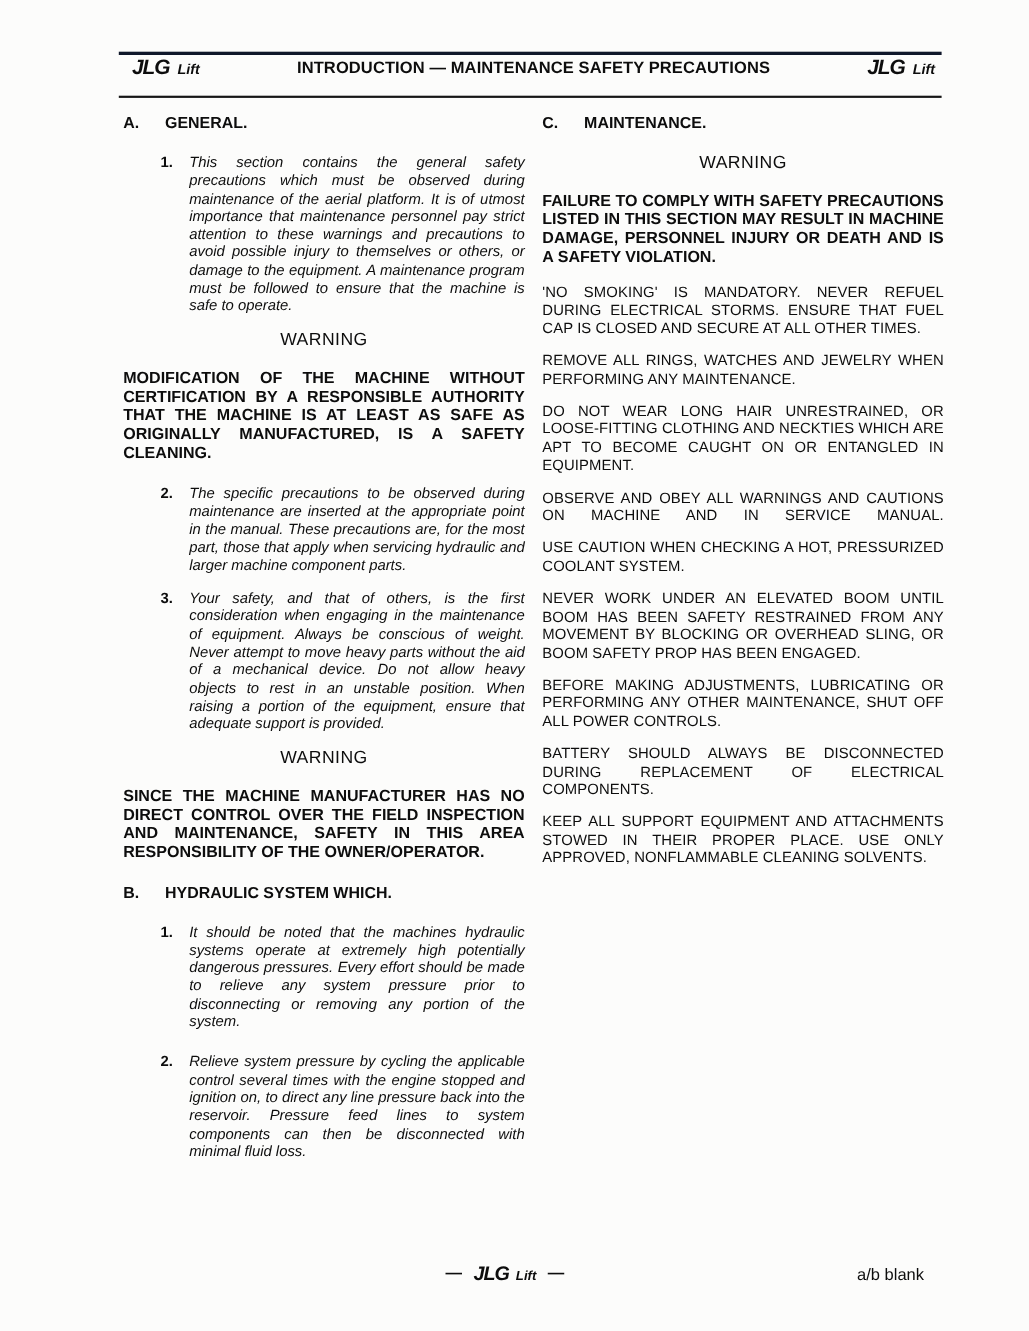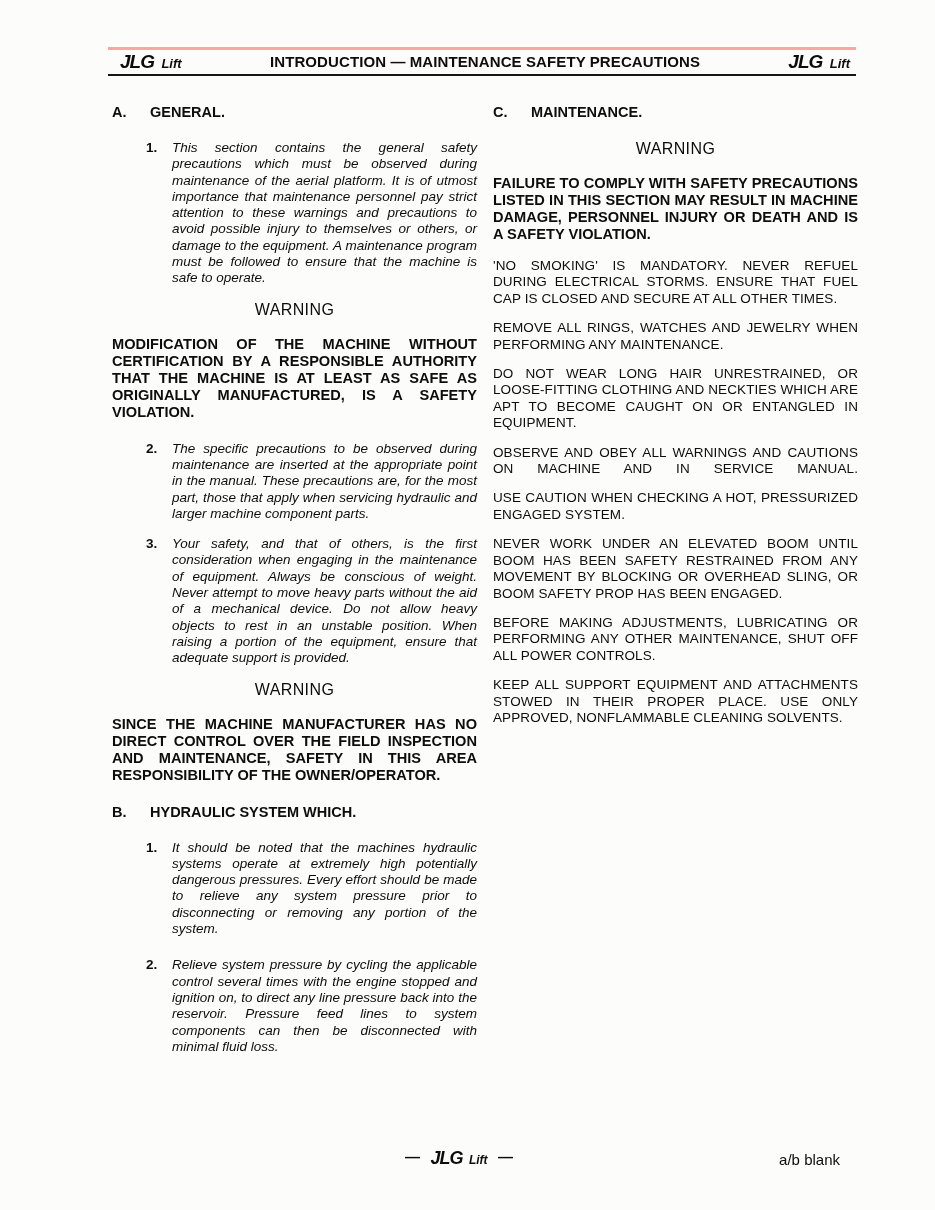--- a/index.html
+++ b/index.html
@@ -14,25 +14,25 @@
     position:relative;
     width:935px;height:1210px;
     background:#fcfcfb;
     overflow:hidden;
   }
 
   
   .header-band{
     position:absolute;
     left:108px;top:47px;width:748px;
-    border-top:3px solid #fca5a5;
+    border-top:3px solid #0f172a;
     border-bottom:2px solid #161616;
     box-sizing:border-box;
     display:flex;align-items:center;justify-content:space-between;
-    padding:2px 6px 3px 12px;
+    padding:2px 6px 16px 12px;
     gap:23px;
   }
   .logo{white-space:nowrap;font-style:italic;font-weight:bold;line-height:1;}
   .logo .jlg{font-size:19px;letter-spacing:-1px;}
   .logo .lift{font-size:13px;margin-left:3px;}
   .header-title{
     font-size:15px;font-weight:bold;letter-spacing:0.1px;
     white-space:nowrap;
   }
 
@@ -128,21 +128,21 @@
         <span class="letter">A.</span>
         <span>GENERAL.</span>
       </div>
 
       <div class="num-item">
         <span class="num">1.</span>
         <span class="item-text">This section contains the general safety precautions which must be observed during maintenance of the aerial platform. It is of utmost importance that maintenance personnel pay strict attention to these warnings and precautions to avoid possible injury to themselves or others, or damage to the equipment. A maintenance program must be followed to ensure that the machine is safe to operate.</span>
       </div>
 
       <div class="warn-head">WARNING</div>
-      <div class="warn-body">MODIFICATION OF THE MACHINE WITHOUT CERTIFICATION BY A RESPONSIBLE AUTHORITY THAT THE MACHINE IS AT LEAST AS SAFE AS ORIGINALLY MANUFACTURED, IS A SAFETY VIOLATION.</div>
+      <div class="warn-body">MODIFICATION OF THE MACHINE WITHOUT CERTIFICATION BY A RESPONSIBLE AUTHORITY THAT THE MACHINE IS AT LEAST AS SAFE AS ORIGINALLY MANUFACTURED, IS A SAFETY CLEANING.</div>
 
       <div class="num-item gap-top">
         <span class="num">2.</span>
         <span class="item-text">The specific precautions to be observed during maintenance are inserted at the appropriate point in the manual. These precautions are, for the most part, those that apply when servicing hydraulic and larger machine component parts.</span>
       </div>
 
       <div class="num-item">
         <span class="num">3.</span>
         <span class="item-text">Your safety, and that of others, is the first consideration when engaging in the maintenance of equipment. Always be conscious of weight. Never attempt to move heavy parts without the aid of a mechanical device. Do not allow heavy objects to rest in an unstable position. When raising a portion of the equipment, ensure that adequate support is provided.</span>
       </div>
@@ -174,23 +174,24 @@
         <span>MAINTENANCE.</span>
       </div>
 
       <div class="warn-head" style="margin-top:0;">WARNING</div>
       <div class="warn-body" style="">FAILURE TO COMPLY WITH SAFETY PRECAUTIONS LISTED IN THIS SECTION MAY RESULT IN MACHINE DAMAGE, PERSONNEL INJURY OR DEATH AND IS A SAFETY VIOLATION.</div>
 
       <p class="caps">'NO SMOKING' IS MANDATORY. NEVER REFUEL DURING ELECTRICAL STORMS. ENSURE THAT FUEL CAP IS CLOSED AND SECURE AT ALL OTHER TIMES.</p>
       <p class="caps">REMOVE ALL RINGS, WATCHES AND JEWELRY WHEN PERFORMING ANY MAINTENANCE.</p>
       <p class="caps">DO NOT WEAR LONG HAIR UNRESTRAINED, OR LOOSE-FITTING CLOTHING AND NECKTIES WHICH ARE APT TO BECOME CAUGHT ON OR ENTANGLED IN EQUIPMENT.</p>
       <p class="caps stretch-last">OBSERVE AND OBEY ALL WARNINGS AND CAUTIONS ON MACHINE AND IN SERVICE MANUAL.</p>
-      <p class="caps">USE CAUTION WHEN CHECKING A HOT, PRESSURIZED ENGAGED SYSTEM.</p>
+      <p class="caps">USE CAUTION WHEN CHECKING A HOT, PRESSURIZED COOLANT SYSTEM.</p>
       <p class="caps">NEVER WORK UNDER AN ELEVATED BOOM UNTIL BOOM HAS BEEN SAFETY RESTRAINED FROM ANY MOVEMENT BY BLOCKING OR OVERHEAD SLING, OR BOOM SAFETY PROP HAS BEEN ENGAGED.</p>
       <p class="caps">BEFORE MAKING ADJUSTMENTS, LUBRICATING OR PERFORMING ANY OTHER MAINTENANCE, SHUT OFF ALL POWER CONTROLS.</p>
+      <p class="caps">BATTERY SHOULD ALWAYS BE DISCONNECTED DURING REPLACEMENT OF ELECTRICAL COMPONENTS.</p>
       <p class="caps">KEEP ALL SUPPORT EQUIPMENT AND ATTACHMENTS STOWED IN THEIR PROPER PLACE. USE ONLY APPROVED, NONFLAMMABLE CLEANING SOLVENTS.</p>
 
     </div>
   </div>
 
   <div class="footer">
     <span class="footer-logo">
       <span class="dash">—</span>
       <span class="jlg">JLG</span>
       <span class="lift">Lift</span>

